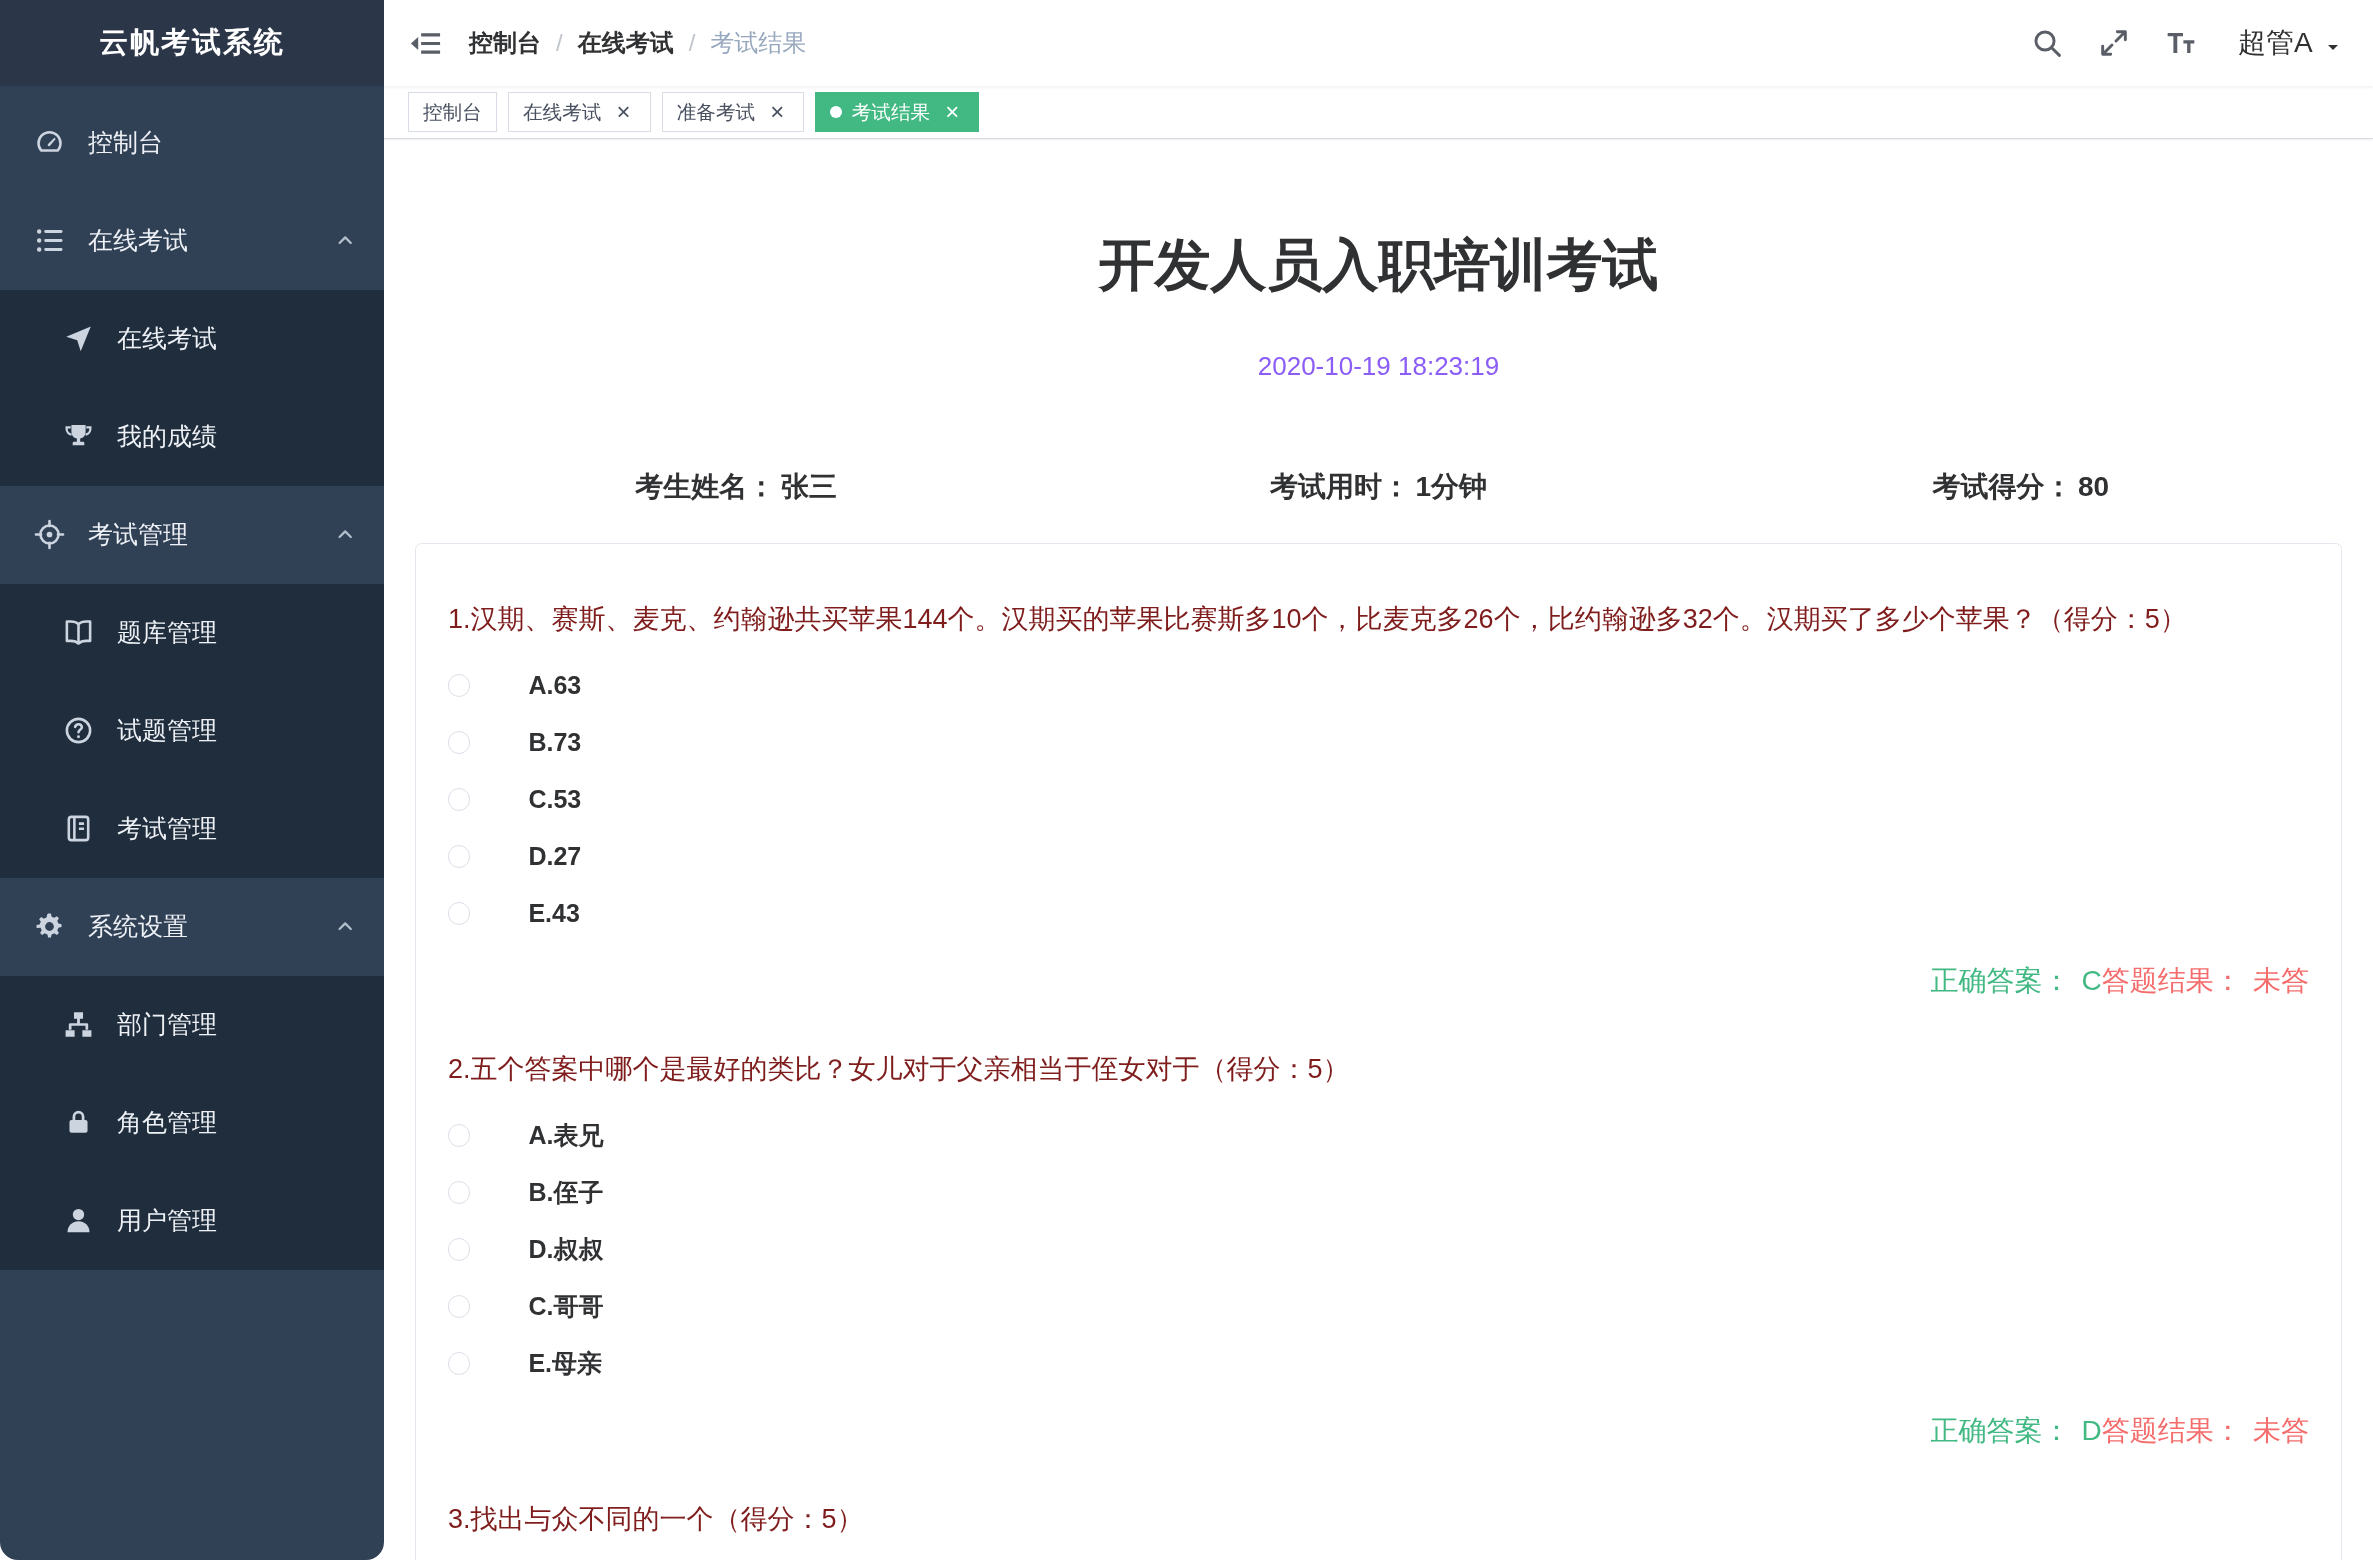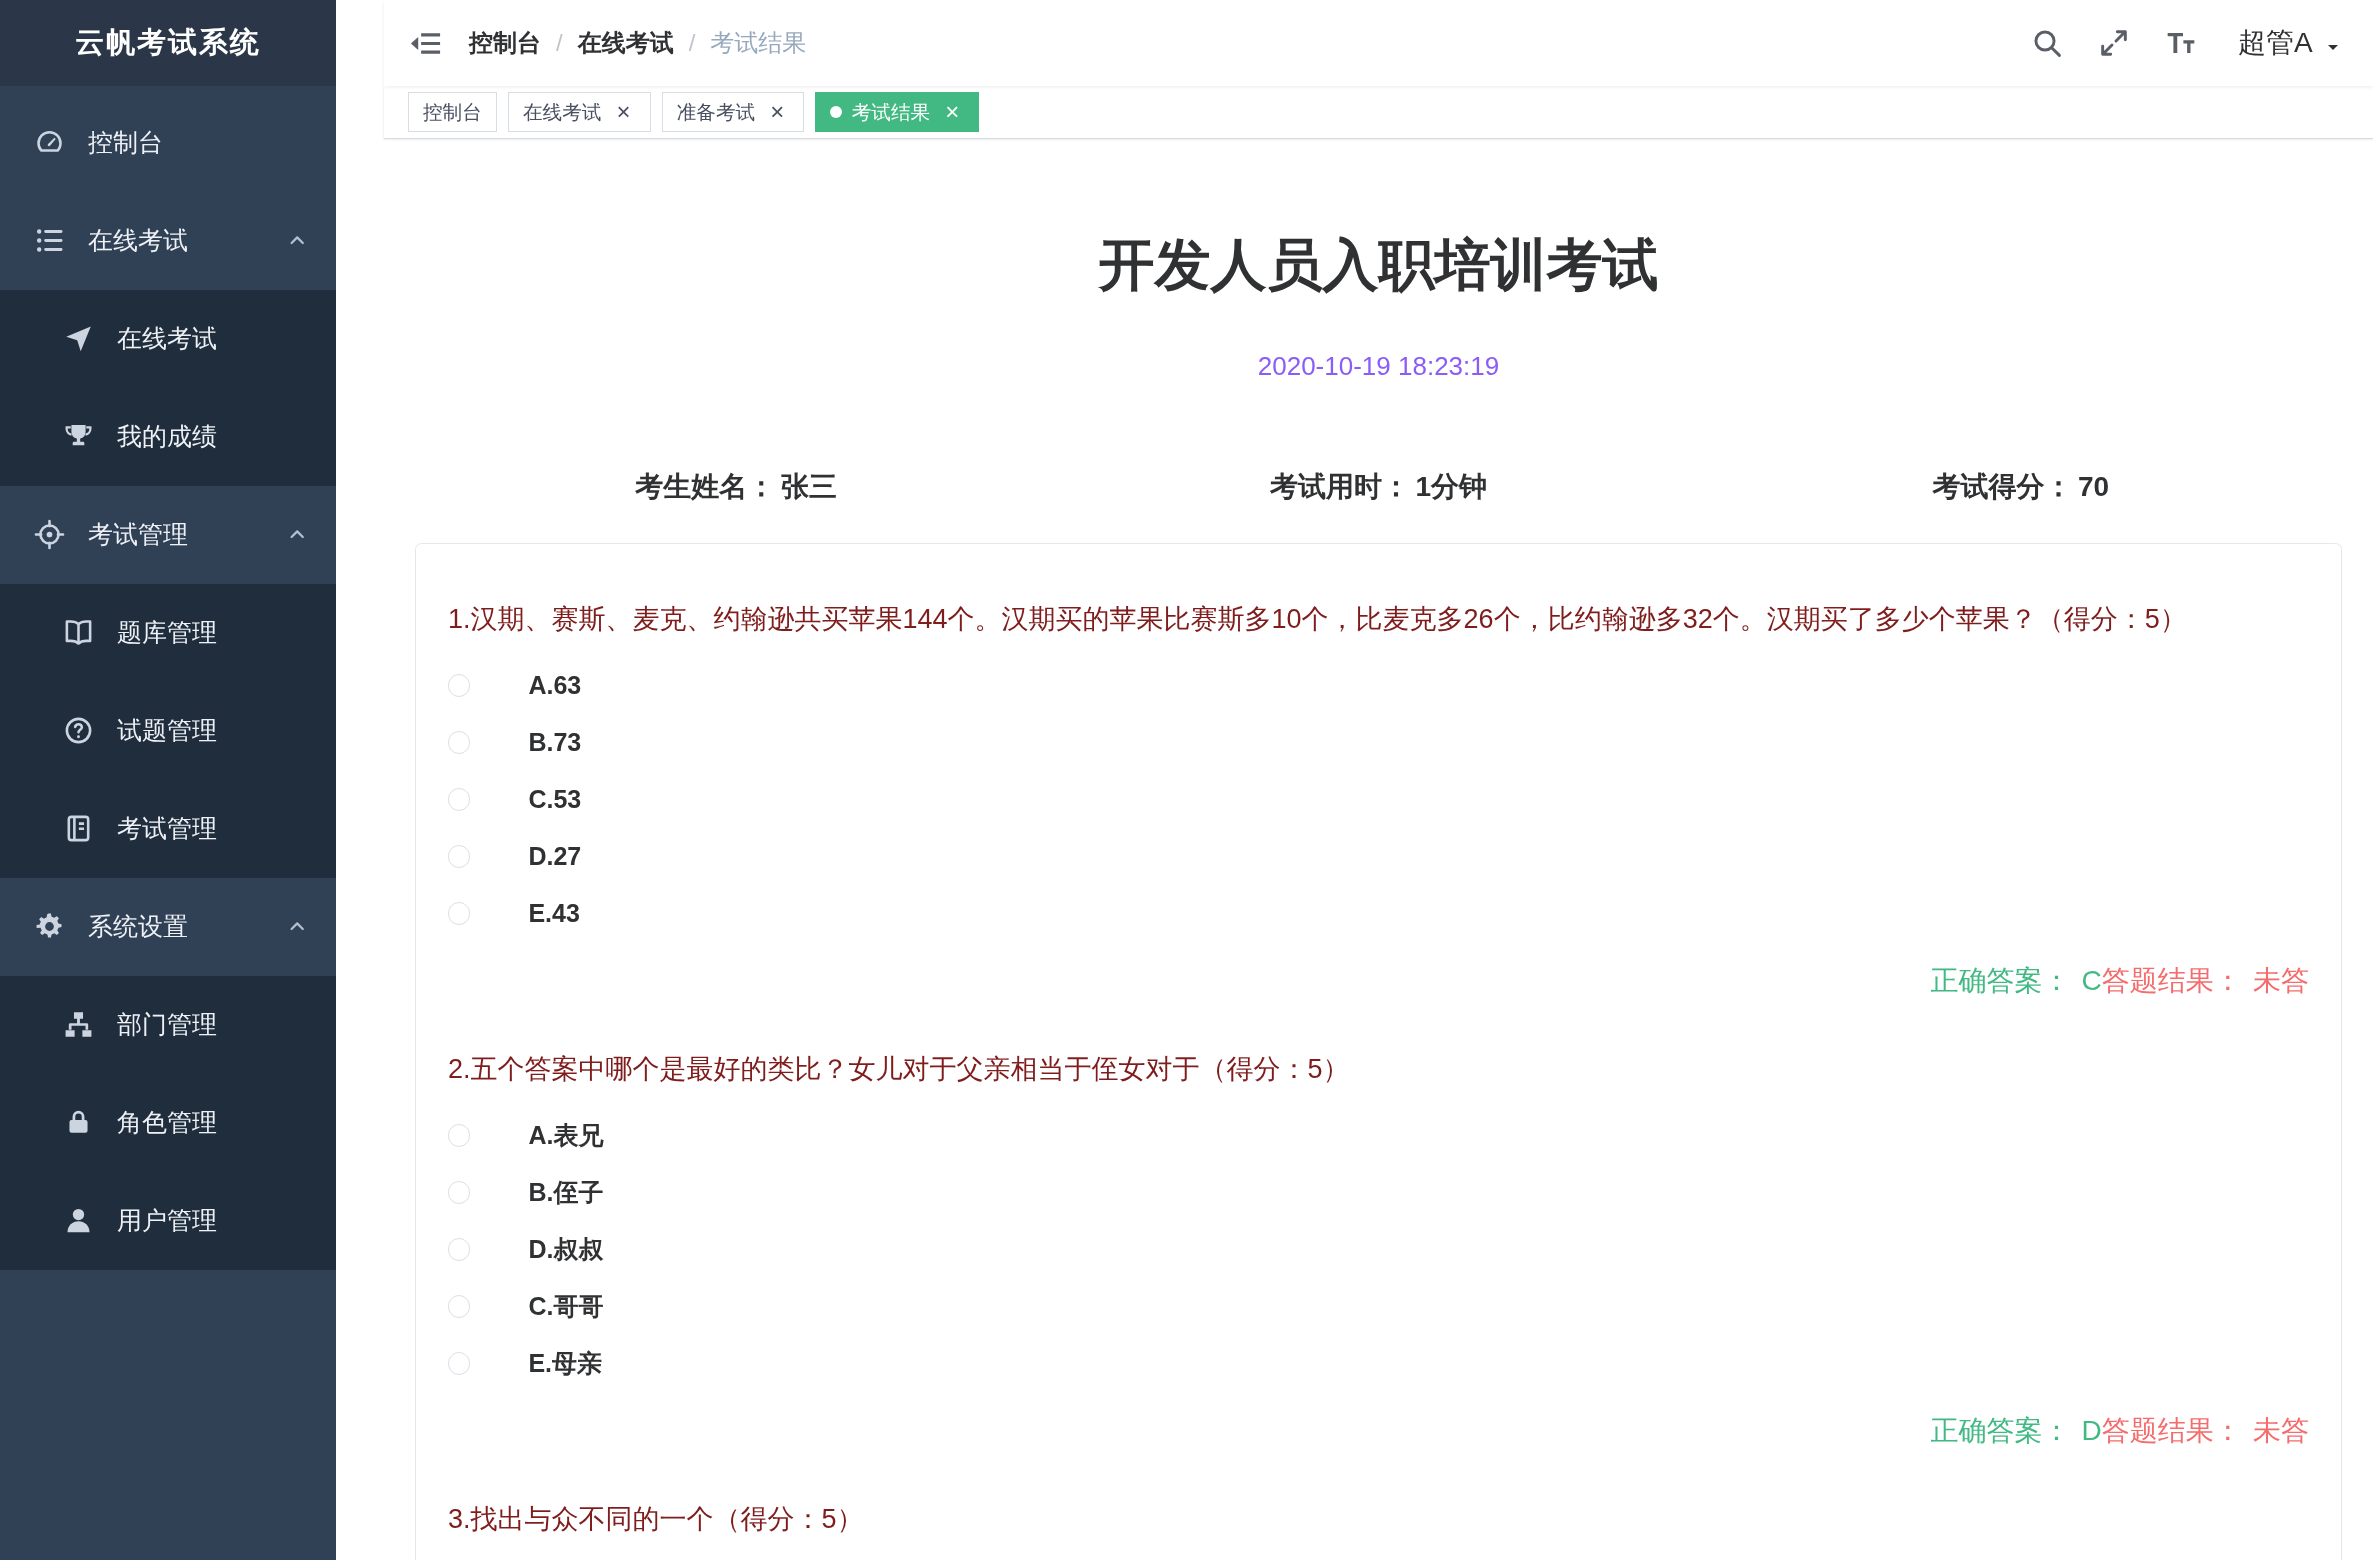--- a/index.html
+++ b/index.html
@@ -1,20 +1,20 @@
 <!DOCTYPE html>
 <html style="font-size:15px"><head>
 <meta charset="utf-8">
 <style>
   * { margin:0; padding:0; box-sizing:border-box; }
   html,body { width:2373px; height:1561px; overflow:hidden; background:#fff;
     font-family:"Liberation Sans","DejaVu Sans",sans-serif; color:#303133; }
 
   
-  .sidebar { position:fixed; left:0; top:0; bottom:0; width:336px; background:#304156; z-index:20; }
+  .sidebar { position:fixed; left:0; top:0; bottom:0; width:384px; background:#304156; z-index:20;border-radius:18px; }
   .logo { height:86px; display:flex; align-items:center; justify-content:center;
     background:#2b3648; color:#fff; font-size:29px; font-weight:700; letter-spacing:1.9px; }
   .menu { padding-top:7.5px; }
   .menu-item { height:98px; display:flex; align-items:center;
     padding:0 28px 0 34px; color:#eef1f6; font-size:25px; cursor:pointer; }
   .menu-item.sub { background:#1f2d3d; padding-left:63px; }
   .mi-icon { width:31px; height:31px; margin-right:23px; color:#ccd4e0; flex:none; display:inline-flex; }
   .mi-icon svg { width:100%; height:100%; display:block; }
   .mi-label { flex:1; white-space:nowrap; }
   .mi-arrow { width:22.4px; height:22.4px; color:#b4bfcd; display:inline-flex; }
@@ -268,21 +268,21 @@
     <div class="exam-date">2020-10-19 18:23:19</div>
 
     <div class="exam-meta">
       <div class="meta-col">
         <span>考生姓名：</span><span class="val">张三</span>
       </div>
       <div class="meta-col">
         <span>考试用时：</span><span class="val">1分钟</span>
       </div>
       <div class="meta-col">
-        <span>考试得分：</span><span class="val">70</span>
+        <span>考试得分：</span><span class="val">80</span>
       </div>
     </div>
 
     <section class="q-card">
         <div class="question">
           <div class="q-text">1.汉期、赛斯、麦克、约翰逊共买苹果144个。汉期买的苹果比赛斯多10个，比麦克多26个，比约翰逊多32个。汉期买了多少个苹果？（得分：5）</div>
           <div class="option">
             <span class="radio"></span>
             <span class="option-label">A.63</span>
           </div>

